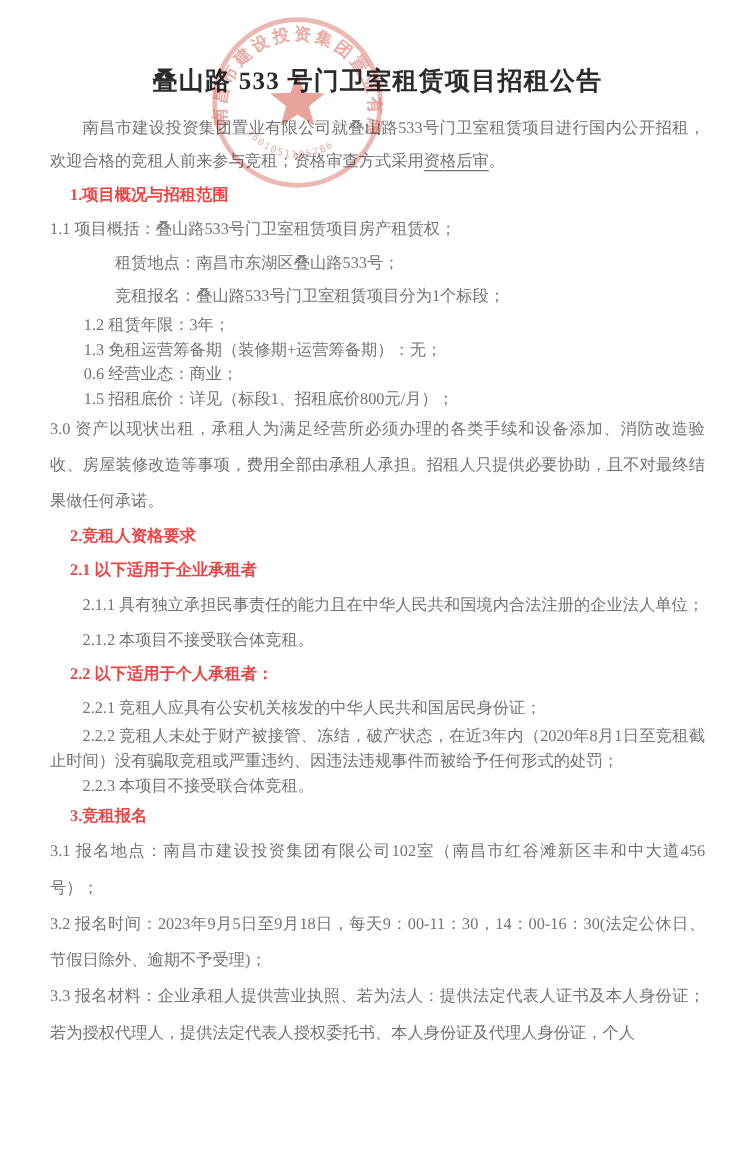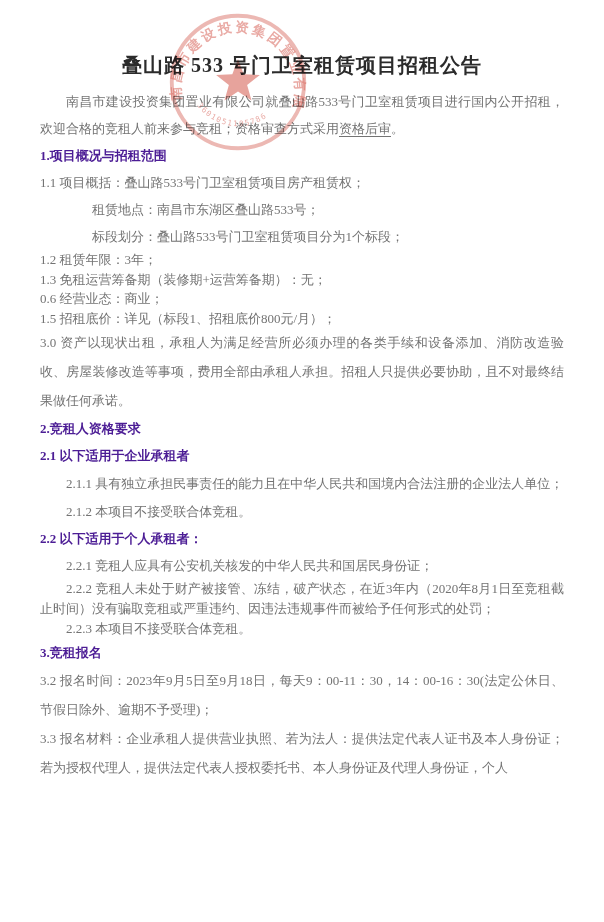--- a/index.html
+++ b/index.html
@@ -35,23 +35,23 @@
   }
   .body-text{position:relative;z-index:1;}
   .para{
     font-size:13px;
     line-height:27px;
     margin:0;
     color:#737373;
     text-align:justify;
   }
   .para.intro{ text-indent:2em; line-height:27px; }
-  .para.heading{ font-weight:bold; color:#4c1d95; }
+  .para.heading{ font-weight:bold; color:#ef4444;margin-left:16px; }
   .para.sub{ padding-left:52px; }
-  .para.tight{ line-height:19.5px; }
+  .para.tight{ line-height:19.5px;margin-left:27px; }
   .para.tightlh{ line-height:20px; }
   .para.loose{ line-height:29px; }
   .para.firstindent{ text-indent:2em; }
   .u{ text-decoration:underline; text-underline-offset:3px; }
 </style>
 </head>
 <body>
 
 <div class="page">
 
@@ -70,33 +70,34 @@
 
   <h1 class="doc-title">叠山路 533 号门卫室租赁项目招租公告</h1>
 
   <div class="body-text">
     <p class="para intro"><span>南昌市建设投资集团置业有限公司就叠山路533号门卫室租赁项目进行国内公开招租，欢迎合格的竞租人前来参与竞租；资格审查方式采用</span><span class="u">资格后审</span><span>。</span></p>
 
     <div>
         <p class="para heading">1.项目概况与招租范围</p>
         <p class="para">1.1 项目概括：叠山路533号门卫室租赁项目房产租赁权；</p>
         <p class="para sub">租赁地点：南昌市东湖区叠山路533号；</p>
-        <p class="para sub">标段划分：叠山路533号门卫室租赁项目分为1个标段；</p>
+        <p class="para sub">竞租报名：叠山路533号门卫室租赁项目分为1个标段；</p>
         <p class="para tight">1.2 租赁年限：3年；</p>
         <p class="para tight">1.3 免租运营筹备期（装修期+运营筹备期）：无；</p>
         <p class="para tight">0.6 经营业态：商业；</p>
         <p class="para tight">1.5 招租底价：详见（标段1、招租底价800元/月）；</p>
         <p class="para loose">3.0 资产以现状出租，承租人为满足经营所必须办理的各类手续和设备添加、消防改造验收、房屋装修改造等事项，费用全部由承租人承担。招租人只提供必要协助，且不对最终结果做任何承诺。</p>
         <p class="para heading">2.竞租人资格要求</p>
         <p class="para heading">2.1 以下适用于企业承租者</p>
         <p class="para firstindent loose">2.1.1 具有独立承担民事责任的能力且在中华人民共和国境内合法注册的企业法人单位；</p>
         <p class="para firstindent">2.1.2 本项目不接受联合体竞租。</p>
         <p class="para heading">2.2 以下适用于个人承租者：</p>
         <p class="para firstindent">2.2.1 竞租人应具有公安机关核发的中华人民共和国居民身份证；</p>
         <p class="para firstindent tightlh">2.2.2 竞租人未处于财产被接管、冻结，破产状态，在近3年内（2020年8月1日至竞租截止时间）没有骗取竞租或严重违约、因违法违规事件而被给予任何形式的处罚；</p>
         <p class="para firstindent tightlh">2.2.3 本项目不接受联合体竞租。</p>
         <p class="para heading">3.竞租报名</p>
+        <p class="para loose">3.1 报名地点：南昌市建设投资集团有限公司102室（南昌市红谷滩新区丰和中大道456号）；</p>
         <p class="para loose">3.2 报名时间：2023年9月5日至9月18日，每天9：00-11：30，14：00-16：30(法定公休日、节假日除外、逾期不予受理)；</p>
         <p class="para loose">3.3 报名材料：企业承租人提供营业执照、若为法人：提供法定代表人证书及本人身份证；若为授权代理人，提供法定代表人授权委托书、本人身份证及代理人身份证，个人</p>
       </div>
   </div>
 
 </div>
 
 </body></html>

